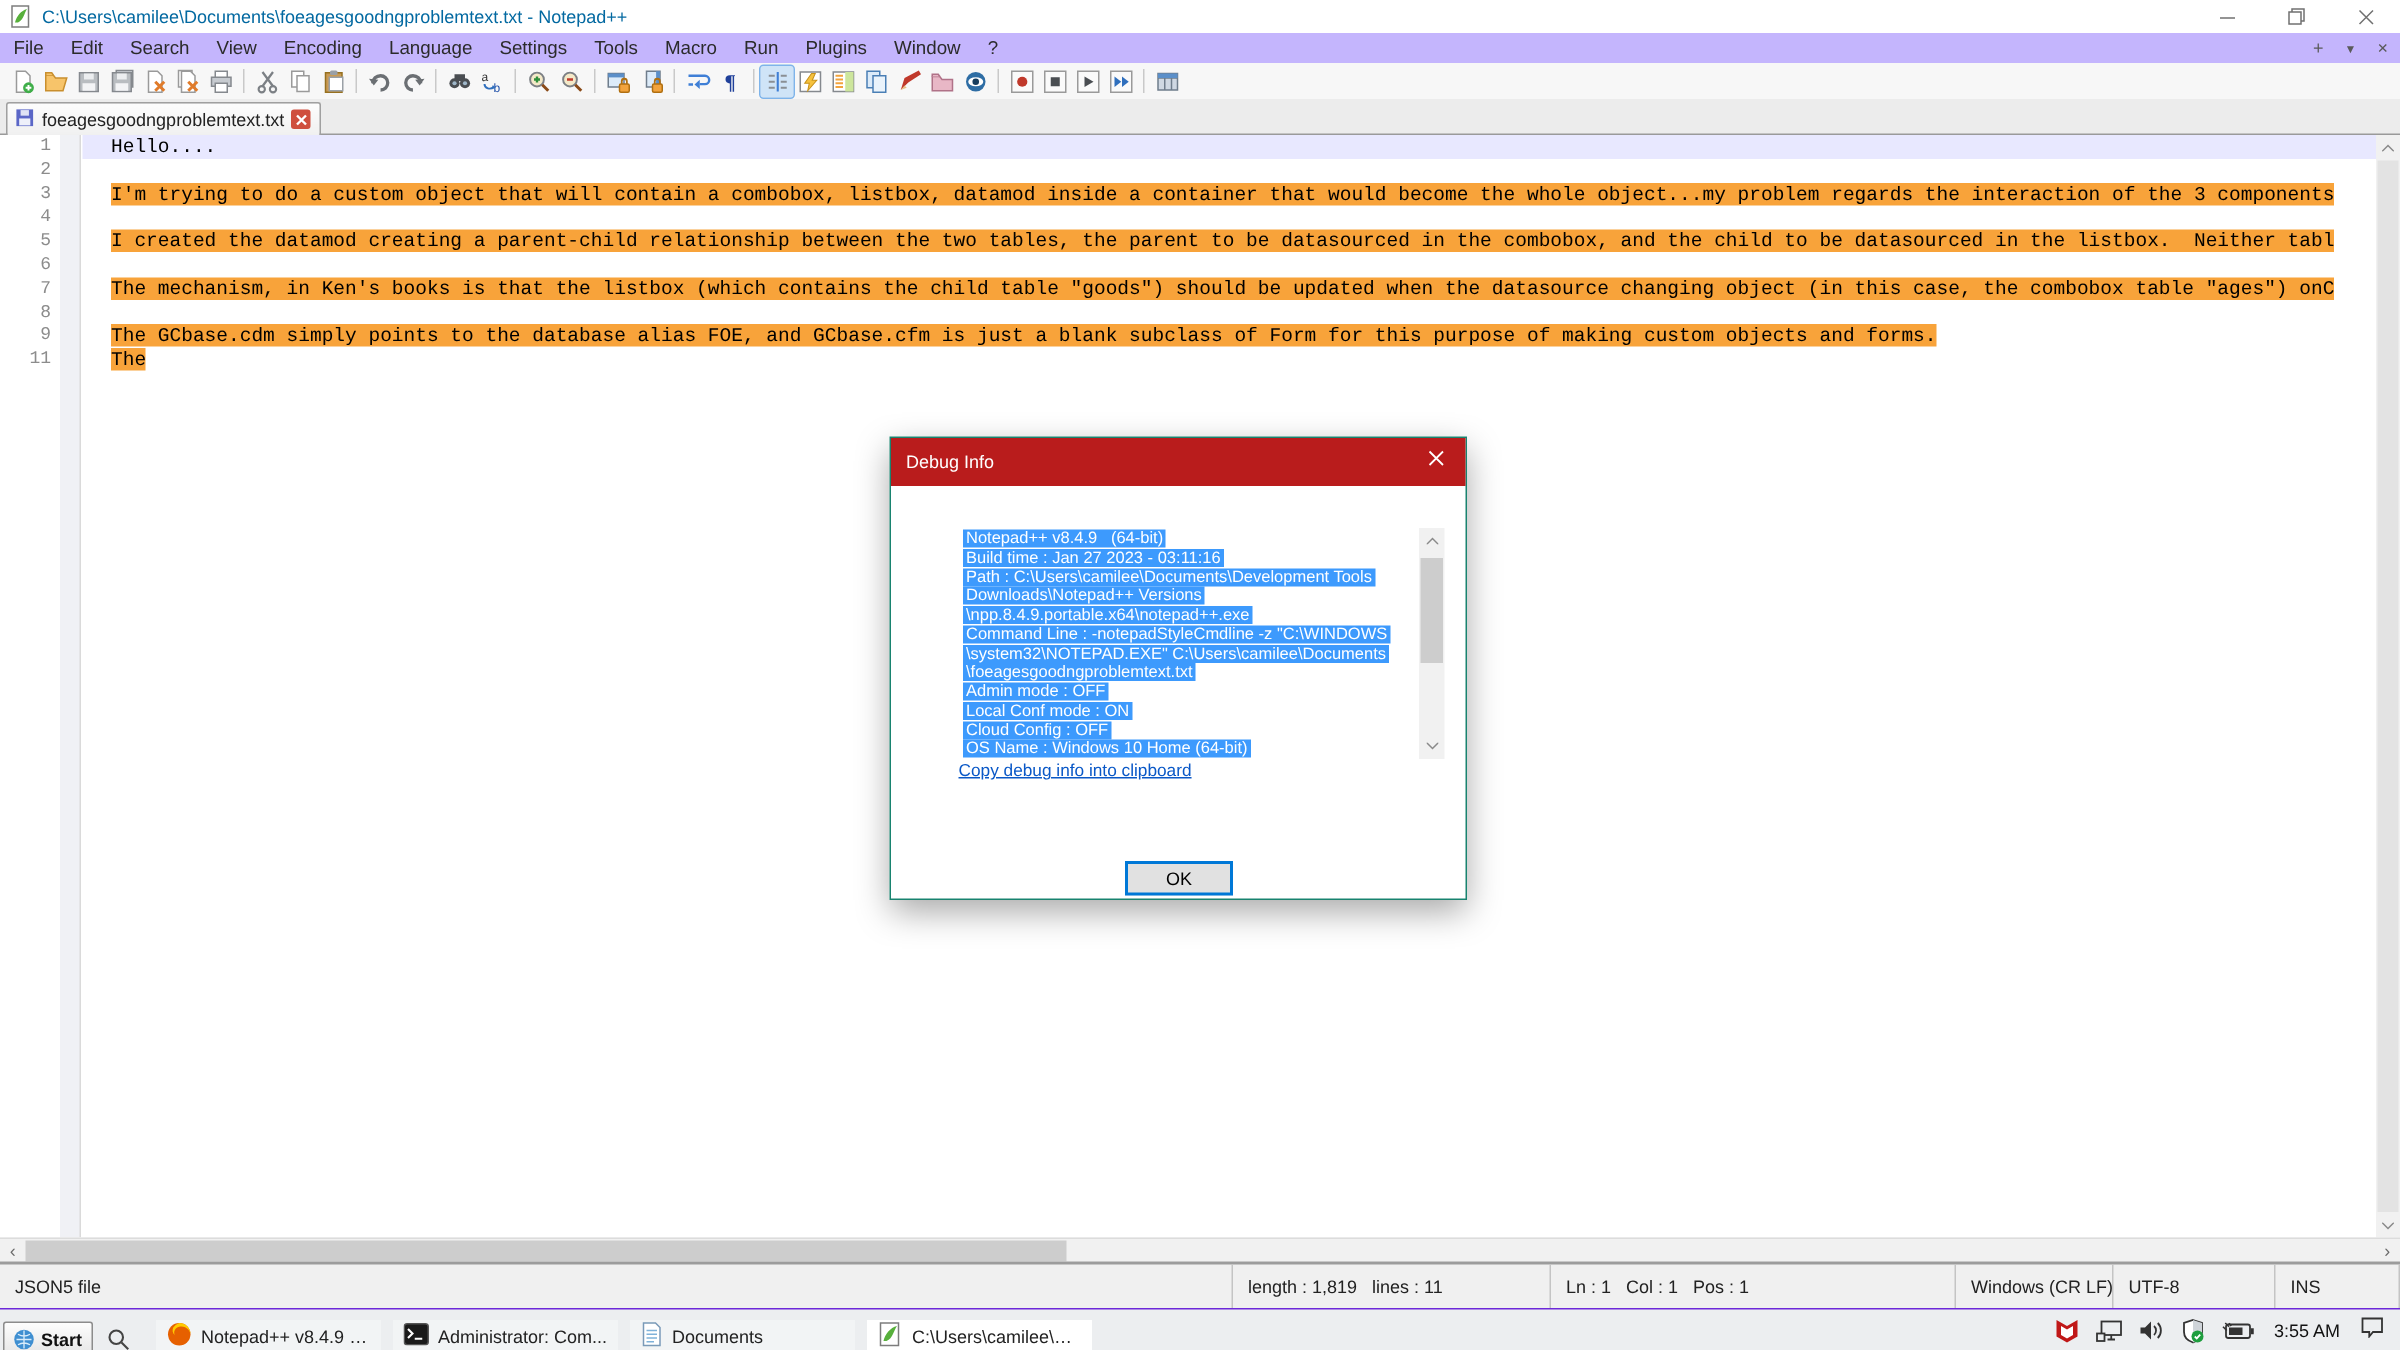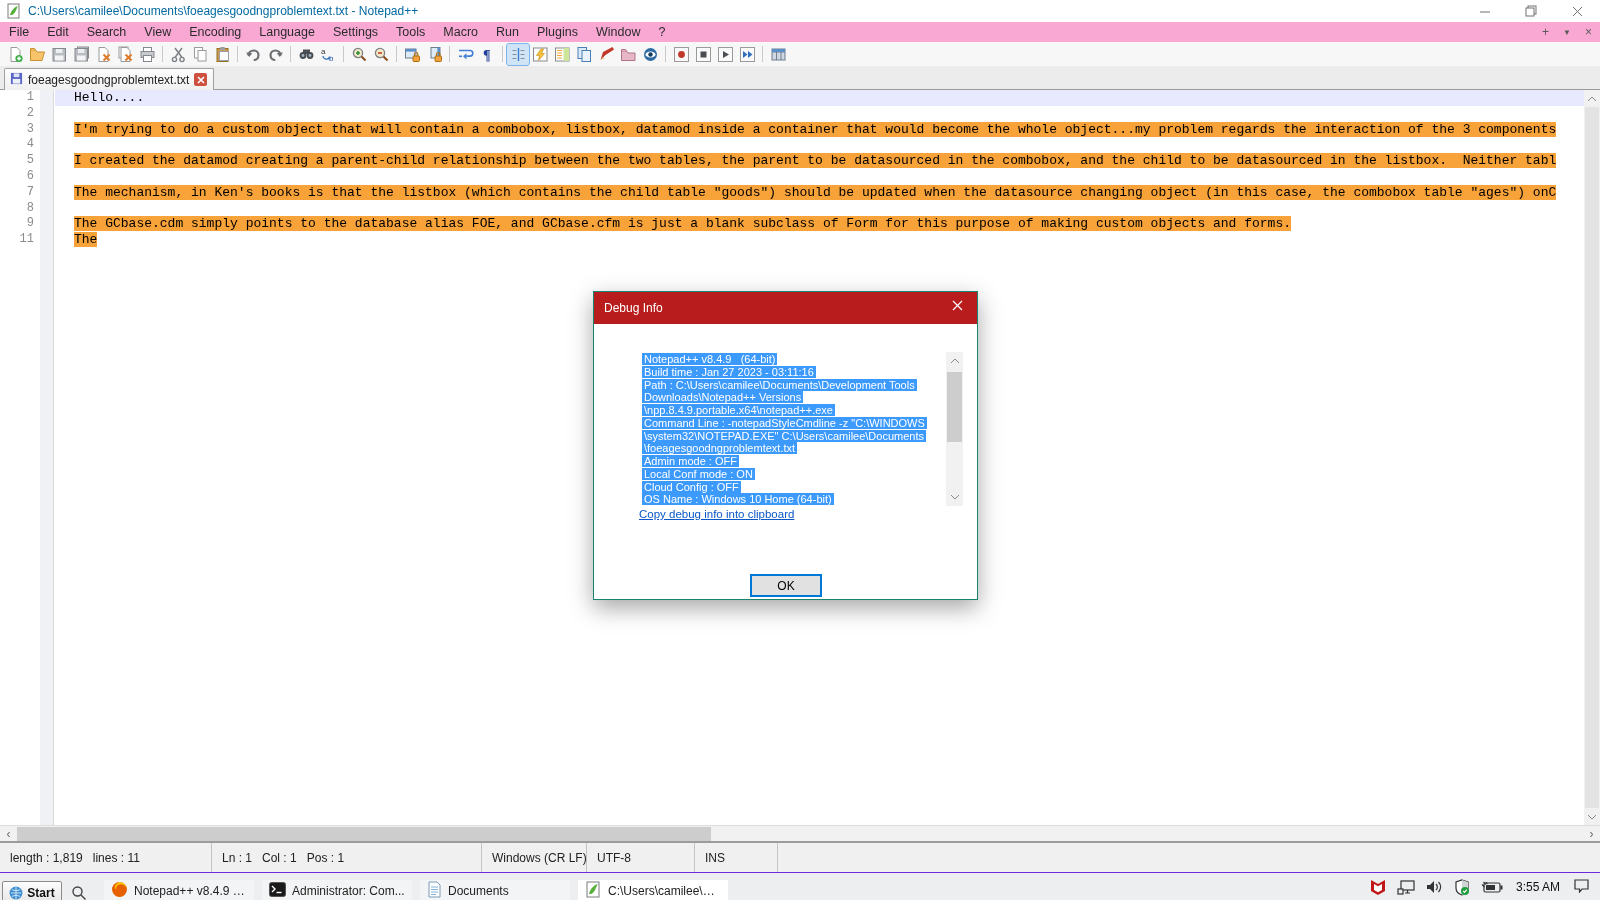--- a/index.html
+++ b/index.html
@@ -7,21 +7,21 @@
     font-family:"Liberation Sans", sans-serif; }
 
   
   #titlebar { position:absolute; left:0; top:0; width:1600px; height:22px; background:#ffffff;
     display:flex; align-items:center; font-size:12px; color:#0369a1; }
   #app-icon { width:16px; height:16px; margin:0 6px 0 6px; }
   #win-controls { position:absolute; right:0; top:0; height:22px; display:flex; }
   .winbtn { width:46px; height:22px; display:flex; align-items:center; justify-content:center; color:#707070; }
 
   
-  #menubar { position:absolute; left:0; top:22px; width:1600px; height:20px; background:#f9a8d4;
+  #menubar { position:absolute; left:0; top:22px; width:1600px; height:20px; background:#c4b5fd;
     display:flex; align-items:center; font-size:12.5px; color:#2b2b2b; }
   .menu-item { padding:2px 9px; }
   #menu-extras { position:absolute; right:8px; top:0; height:20px; display:flex; gap:14px;
     align-items:center; color:#5a5a5a; font-size:12px; }
 
   
   #toolbar { position:absolute; left:0; top:42px; width:1600px; height:24px; background:#f7f7f7;
     display:flex; align-items:center; padding-left:4px; }
   .tbtn { width:22px; height:21px; display:flex; align-items:center; justify-content:center; border-radius:2px; }
   .tbtn.active { background:#cfe4f7; outline:1px solid #7eb4ea; }
@@ -427,20 +427,21 @@
   </div>
 </div>
 
 <div id="hscroll">
   <div class="harrow" style="left:0;">‹</div>
   <div id="hthumb"></div>
   <div class="harrow" style="right:0;">›</div>
 </div>
 
 <div id="statusbar">
+    <div class="stat" style="flex: 1 1 0%;">JSON5 file</div>
     <div class="stat" style="width: 212px;">length : 1,819   lines : 11</div>
     <div class="stat" style="width: 270px;">Ln : 1   Col : 1   Pos : 1</div>
     <div class="stat" style="width: 105px;">Windows (CR LF)</div>
     <div class="stat" style="width: 108px;">UTF-8</div>
     <div class="stat" style="width: 83px;">INS</div>
   </div>
 
 <div id="dialog">
   <div id="dialog-title">
     <span>Debug Info</span>

